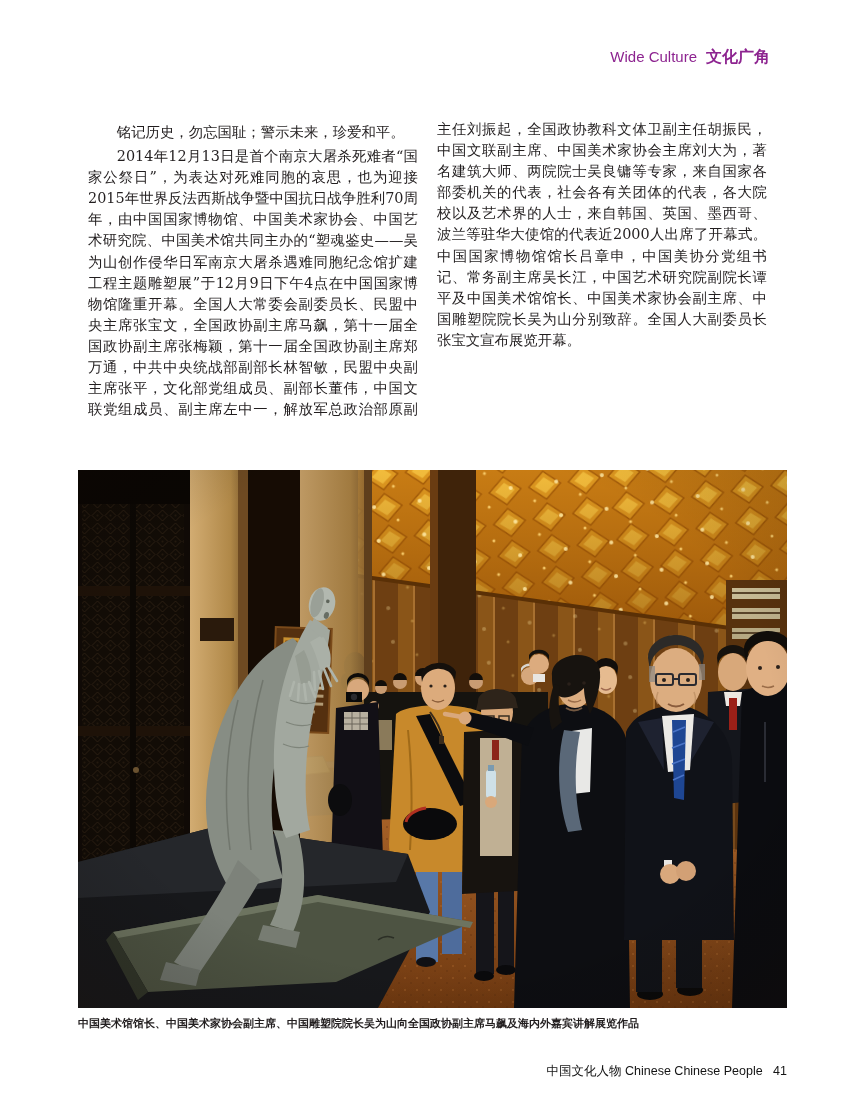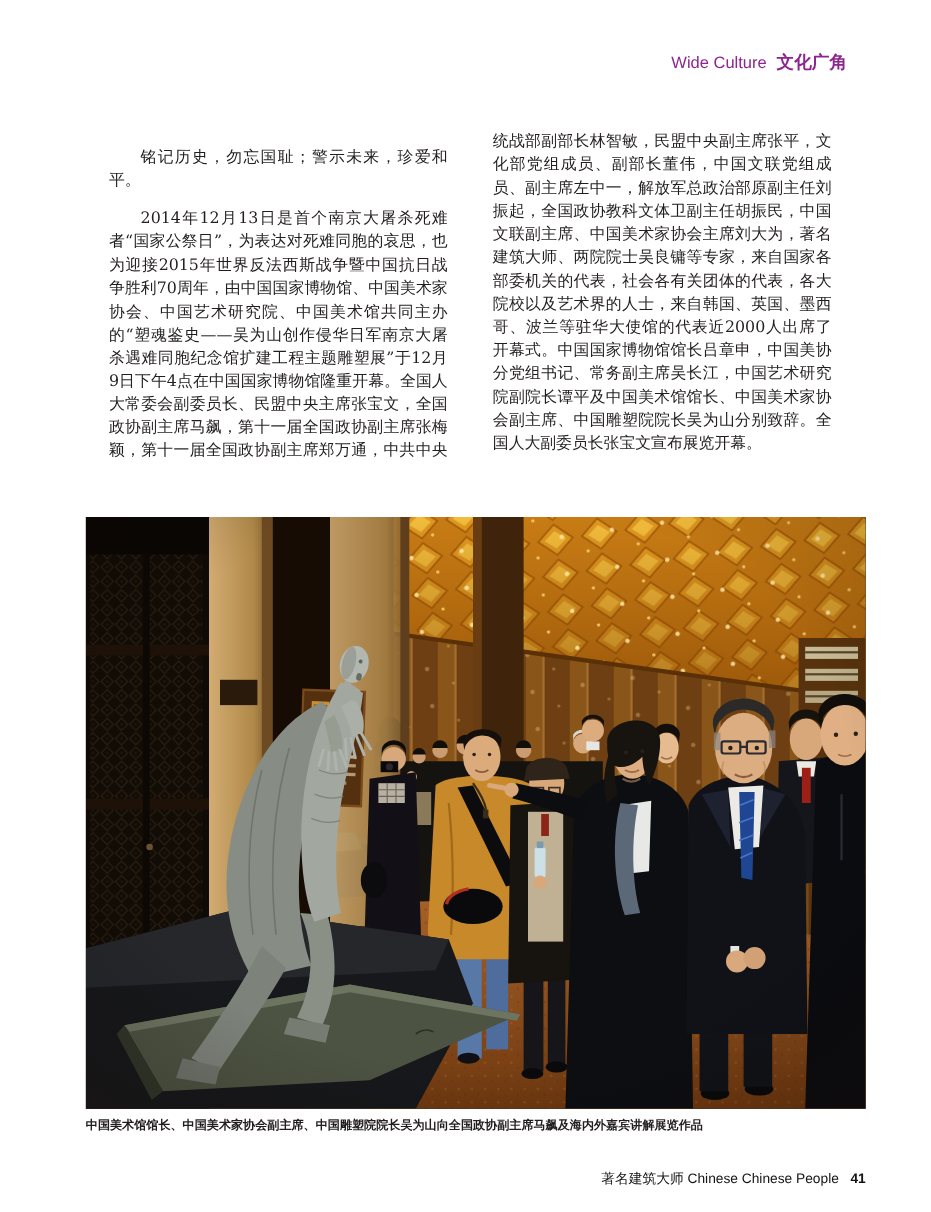--- a/index.html
+++ b/index.html
@@ -11,34 +11,34 @@
     position:absolute; top:47px; right:76px;
     font-family:"Liberation Sans","DejaVu Sans",sans-serif;
     font-size:15px; color:#8d2490; white-space:nowrap;text-align:center;
   }
   .page-header .hdr-zh { font-weight:bold; font-size:16px; margin-left:9px; }
   .article {
     position:absolute; left:85px; top:119px; width:685px; height:317px;
     column-count:2; column-gap:13px; column-fill:auto; overflow:hidden;
     font-size:14.4px; line-height:21.1px; text-align:justify; color:#221e1f;
   }
-  .article p { margin:14px; text-indent:2em; }
+  .article p { margin:3px; text-indent:2em; }
   figure.photo-figure { position:absolute; left:78px; top:470px; margin:0; width:709px; }
   .photo-frame { width:709px; height:538px; overflow:hidden; background:#2a1a0c; }
   .photo-frame svg { display:block; }
   figcaption {
     margin-top:8px; font-family:Liberation Sans, sans-serif;
     font-size:11px; font-weight:bold; color:#221e1f; line-height:1.35;
   }
   .page-footer {
     position:absolute; top:1063px; right:59px;
     font-family:"Liberation Sans","DejaVu Sans",sans-serif;
     font-size:12.5px; color:#141414; white-space:nowrap;
   }
-  .page-footer .folio-num { font-weight:bold; margin-left:7px; }
+  .page-footer .folio-num { font-weight:normal; margin-left:7px; }
 </style>
 </head>
 <body>
 
 <div class="page">
 
   <header class="page-header">
     <span class="hdr-en">Wide Culture</span><span class="hdr-zh">文化广角</span>
   </header>
 
@@ -349,18 +349,18 @@
           <path d="M684,216 q6,3 12,0" stroke="#9a6c48" stroke-width="1.5" fill="none"></path>
         </g>
 
         <rect width="709" height="538" fill="url(#vign)"></rect>
       </svg>
     </div>
     <figcaption>中国美术馆馆长、中国美术家协会副主席、中国雕塑院院长吴为山向全国政协副主席马飙及海内外嘉宾讲解展览作品</figcaption>
   </figure>
 
   <footer class="page-footer">
-    <span class="folio-zh">著名建筑大师</span>
+    <span class="folio-zh">中国文化人物</span>
     <span class="folio-en">Chinese Chinese People</span>
     <span class="folio-num">41</span>
   </footer>
 
 </div>
 
 </body></html>

